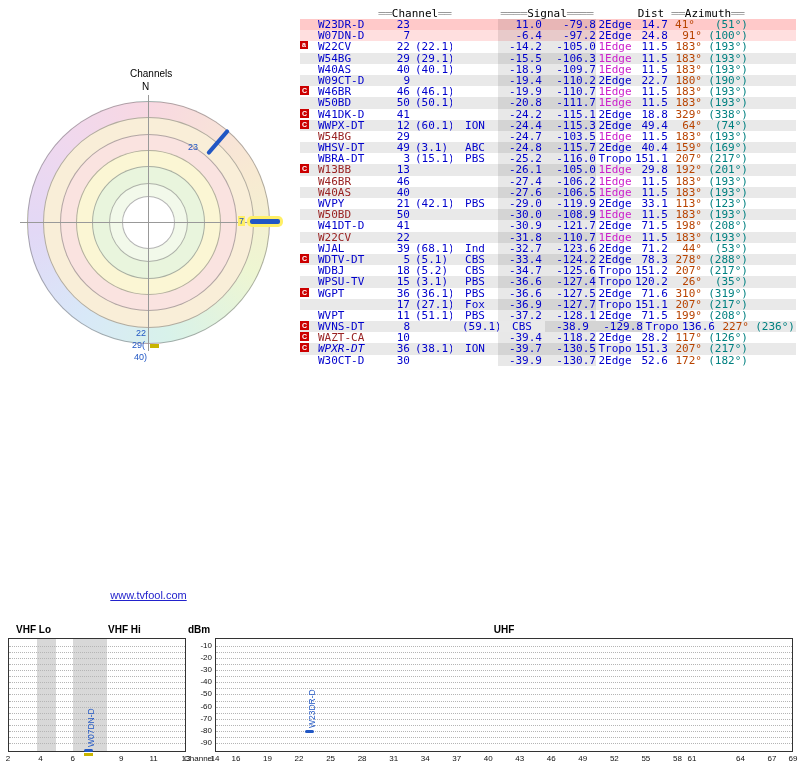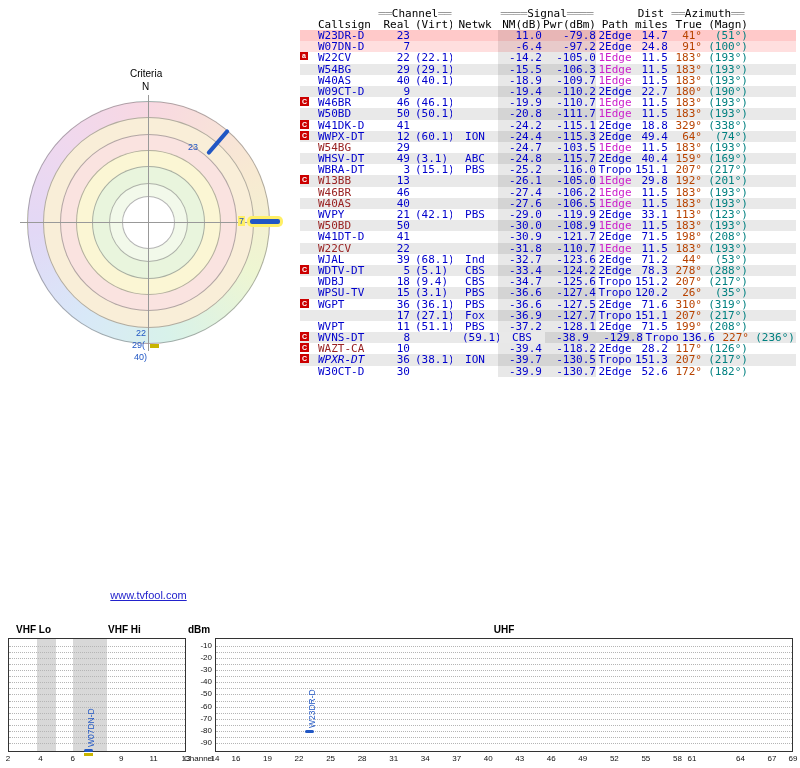--- a/index.html
+++ b/index.html
@@ -85,21 +85,21 @@
                font-size:8.5px; color:#2157c4; white-space:nowrap; }
   .ytick { position:absolute; width:9px; height:3px; background:#c8b400; }
 </style>
 </head>
 <body>
 
 <div class="page">
 
 
   <div class="radar">
-    <div class="truenorth">Criteria</div>
+    <div class="truenorth">Channels</div>
     <div class="nlabel">N</div>
     <div class="ring r1"></div>
     <div class="ring r2"></div>
     <div class="ring r3"></div>
     <div class="ring r4"></div>
     <div class="ring r5"></div>
     <div class="ring r6"></div>
     <div class="ring r7"></div>
     <div class="cross-h"></div>
     <div class="cross-v"></div>
@@ -133,46 +133,32 @@
         </span>
       <span class="c-path"></span>
       <span class="c-dist distlbl">Dist</span>
       <span class="cgroup" style="width:80px">
           <i class="eq">══</i>
           <b>Azimuth</b>
           <i class="eq">══</i>
         </span>
       <span class="c-fill"></span>
     </div>
-    <div class="trow thead">
-      <span class="c-warn"></span>
-      <span class="c-call">Callsign</span>
-      <span class="c-real">Real</span>
-      <span class="c-virt">(Virt)</span>
-      <span class="c-net">Netwk</span>
-      <span class="c-nm">NM(dB)</span>
-      <span class="c-pwr">Pwr(dBm)</span>
-      <span class="c-path">Path</span>
-      <span class="c-dist">miles</span>
-      <span class="c-true">True</span>
-      <span class="c-magn">(Magn)</span>
-      <span class="c-fill"></span>
-    </div>
     <div>
         <div class="trow strong1">
           <span class="c-warn"></span>
           <span class="c-call" style="color: rgb(0, 0, 204);">W23DR-D</span>
           <span class="c-real" style="color: rgb(0, 0, 204);">23</span>
           <span class="c-virt" style="color: rgb(0, 0, 204);"></span>
           <span class="c-net" style="color: rgb(0, 0, 204);"></span>
           <span class="c-nm" style="color: rgb(0, 0, 204);">11.0</span>
           <span class="c-pwr" style="color: rgb(0, 0, 204);">-79.8</span>
           <span class="c-path" style="color: rgb(0, 0, 204);">2Edge</span>
           <span class="c-dist" style="color: rgb(0, 0, 204);">14.7</span>
-          <span class="c-true" style="color: rgb(184, 67, 0);">41°</span>
+          <span class="c-true" style="color: rgb(184, 67, 0); text-align: center;">41°</span>
           <span class="c-magn" style="color: rgb(0, 128, 128);">(51°)</span>
           <span class="c-fill"></span>
         </div>
         <div class="trow strong2">
           <span class="c-warn"></span>
           <span class="c-call" style="color: rgb(0, 0, 204);">W07DN-D</span>
           <span class="c-real" style="color: rgb(0, 0, 204);">7</span>
           <span class="c-virt" style="color: rgb(0, 0, 204);"></span>
           <span class="c-net" style="color: rgb(0, 0, 204);"></span>
           <span class="c-nm" style="color: rgb(0, 0, 204);">-6.4</span>
@@ -460,21 +446,21 @@
           <span class="c-path" style="color: rgb(0, 0, 204);">2Edge</span>
           <span class="c-dist" style="color: rgb(0, 0, 204);">78.3</span>
           <span class="c-true" style="color: rgb(184, 67, 0);">278°</span>
           <span class="c-magn" style="color: rgb(0, 128, 128);">(288°)</span>
           <span class="c-fill"></span>
         </div>
         <div class="trow ">
           <span class="c-warn"></span>
           <span class="c-call" style="color: rgb(0, 0, 204);">WDBJ</span>
           <span class="c-real" style="color: rgb(0, 0, 204);">18</span>
-          <span class="c-virt" style="color: rgb(0, 0, 204);">(9.4)</span>
+          <span class="c-virt" style="color: rgb(0, 0, 204);">(5.2)</span>
           <span class="c-net" style="color: rgb(0, 0, 204);">CBS</span>
           <span class="c-nm" style="color: rgb(0, 0, 204);">-34.7</span>
           <span class="c-pwr" style="color: rgb(0, 0, 204);">-125.6</span>
           <span class="c-path" style="color: rgb(0, 0, 204);">Tropo</span>
           <span class="c-dist" style="color: rgb(0, 0, 204);">151.2</span>
           <span class="c-true" style="color: rgb(184, 67, 0);">207°</span>
           <span class="c-magn" style="color: rgb(0, 128, 128);">(217°)</span>
           <span class="c-fill"></span>
         </div>
         <div class="trow alt">

